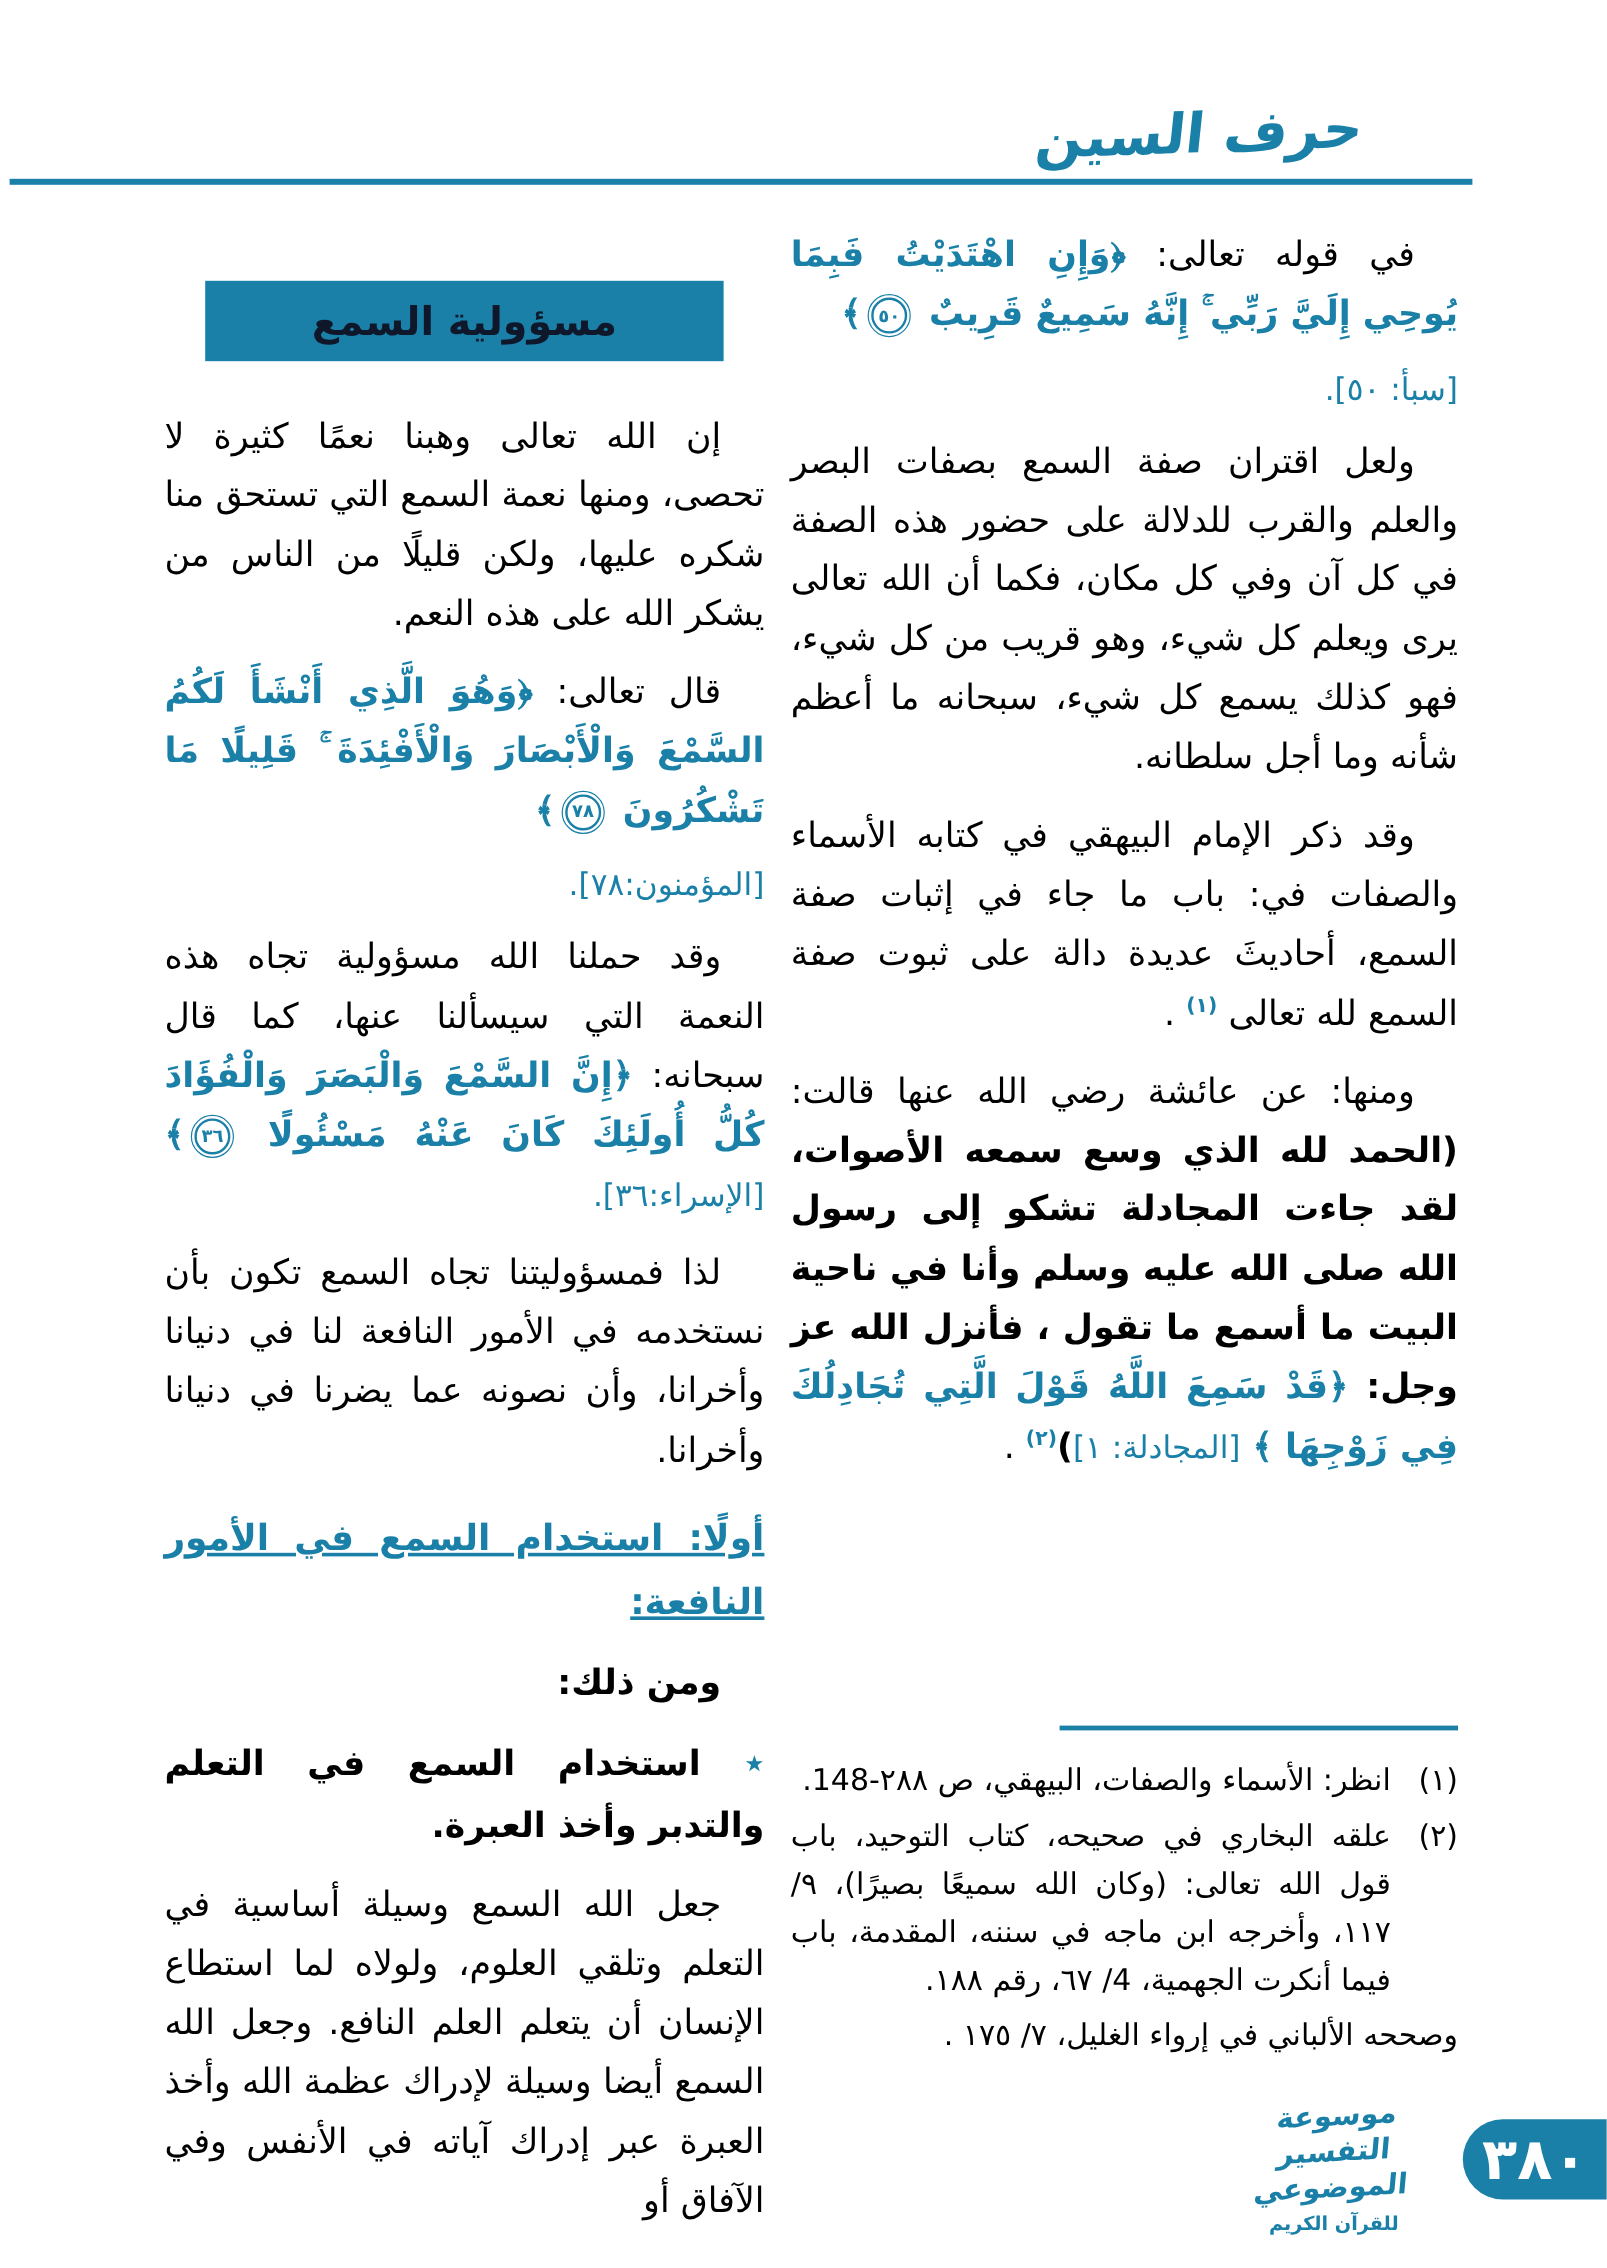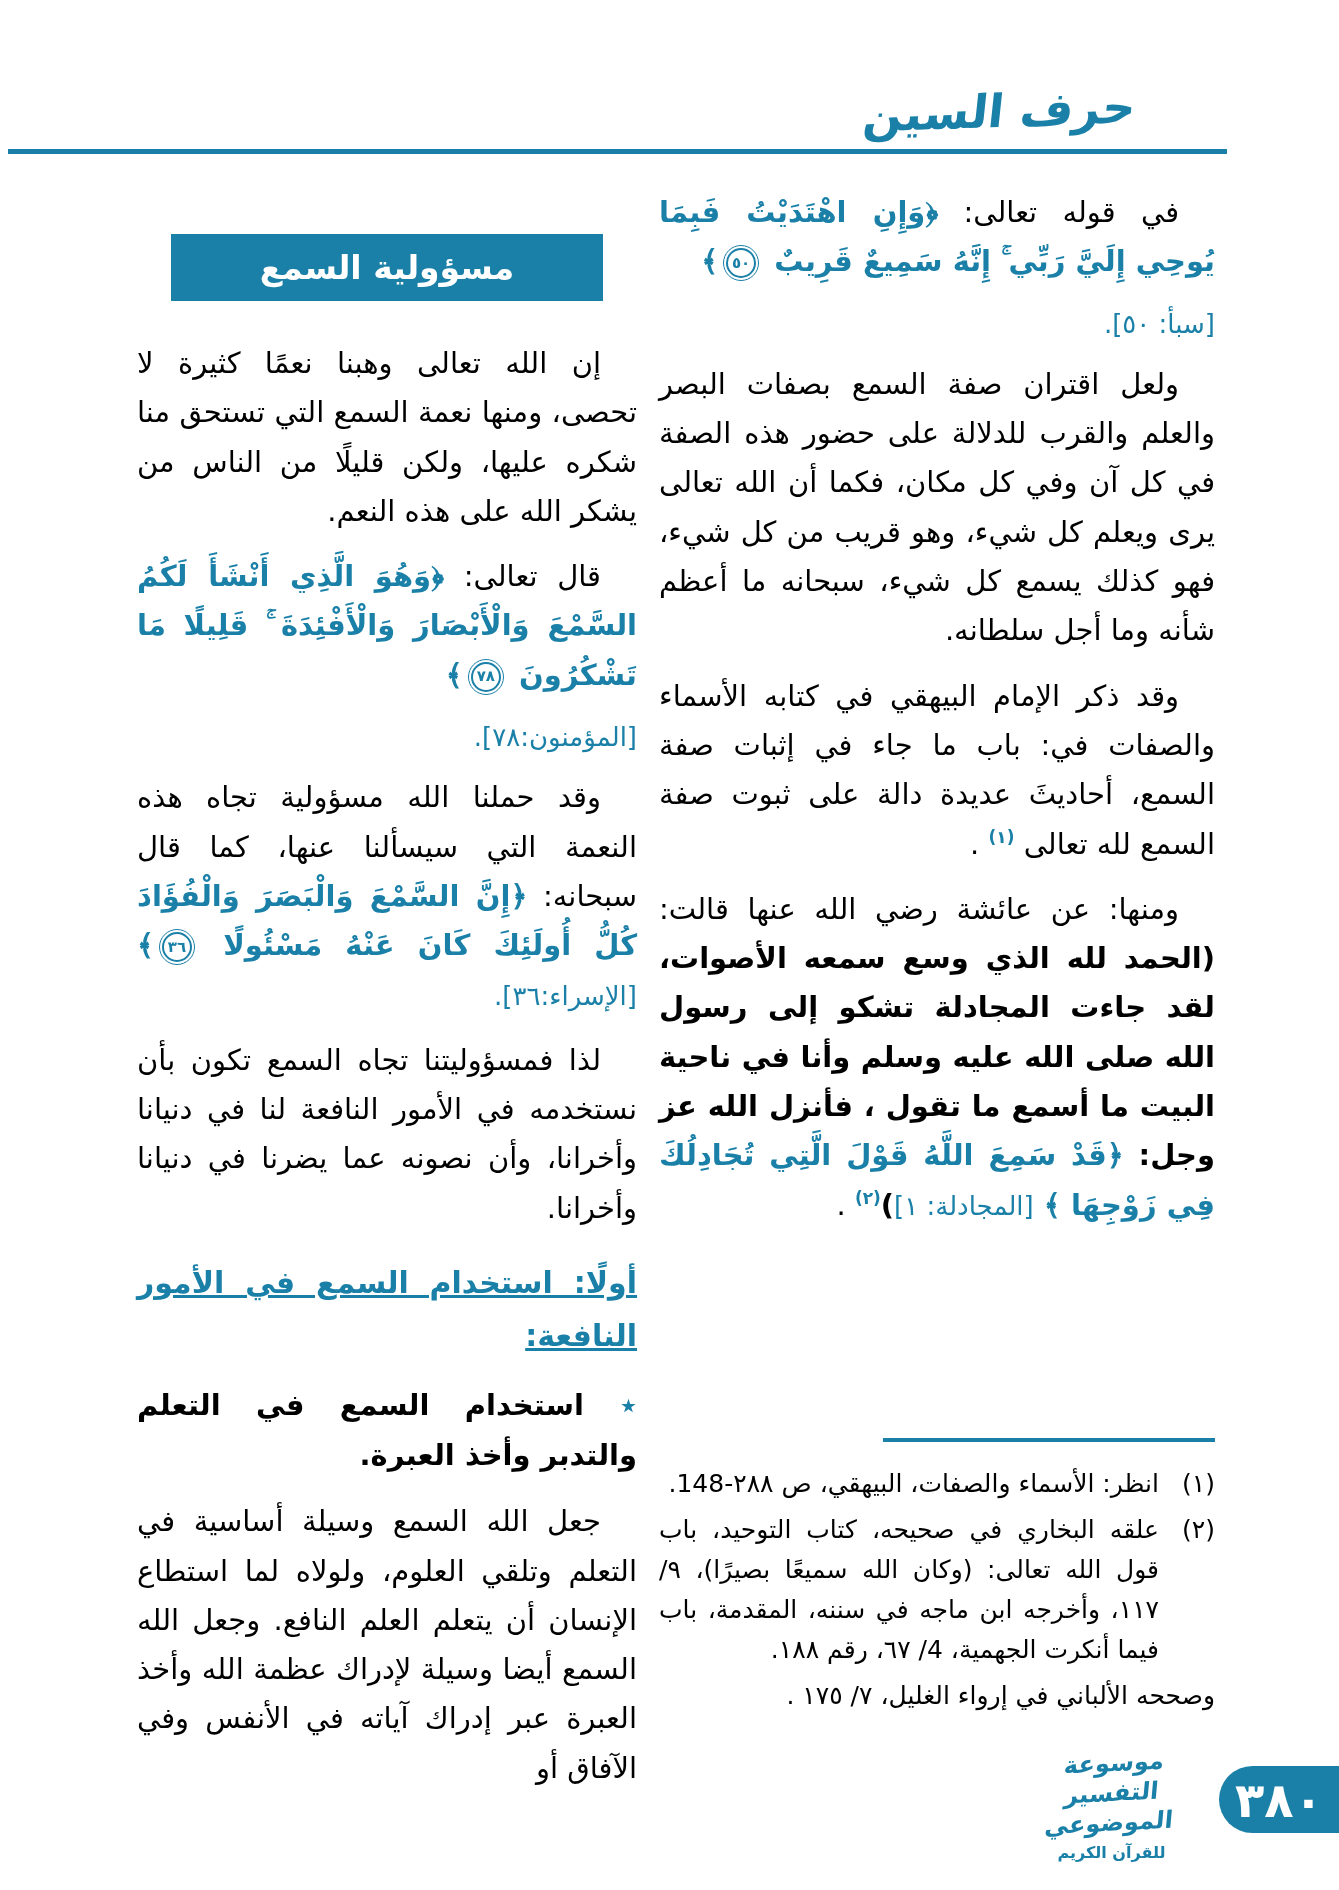--- a/index.html
+++ b/index.html
@@ -39,21 +39,21 @@
   .seg-ayah{
     display:inline-flex; align-items:center; justify-content:center;
     width:30px; height:30px; border:2px solid var(--accent);
     outline:1px solid var(--accent); outline-offset:2px;
     border-radius:50%; color:var(--accent);
     font-size:15px; font-weight:700; margin:0 8px; vertical-align:middle;
     text-indent:0; line-height:1;
   }
   
   .section-box{
-    background:var(--accent); color:#ffffff; text-align:center;
+    background:var(--accent); color:#0f172a; text-align:center;
     font-size:33px; font-weight:700; padding:14px 10px;
     width:432px; margin:12px auto 38px;
   }
   
   .footnotes{ position:absolute; top:1438px; right:124px; width:556px; }
   .fn-rule{ height:4px; width:332px; background:var(--accent); margin-bottom:22px; }
   .fn-item{ display:flex; gap:8px; font-size:25px; line-height:1.6; margin-bottom:6px; text-align:justify; }
   .fn-marker{ flex:0 0 48px; }
   .fn-text{ flex:1; }
   
@@ -90,20 +90,21 @@
   <div class="section-box">
     <span>مسؤولية السمع</span>
   </div>
   <div>
       <p class="para body"><span class="seg-text">إن الله تعالى وهبنا نعمًا كثيرة لا تحصى، ومنها نعمة السمع التي تستحق منا شكره عليها، ولكن قليلًا من الناس من يشكر الله على هذه النعم.</span></p>
       <p class="para body"><span class="seg-text">قال تعالى: </span><span class="seg-quran">﴿وَهُوَ الَّذِي أَنْشَأَ لَكُمُ السَّمْعَ وَالْأَبْصَارَ وَالْأَفْئِدَةَ ۚ قَلِيلًا مَا تَشْكُرُونَ </span><span class="seg-ayah">٧٨</span><span class="seg-quran">﴾</span></p>
       <p class="para refline"><span class="seg-ref">[المؤمنون:٧٨].</span></p>
       <p class="para body"><span class="seg-text">وقد حملنا الله مسؤولية تجاه هذه النعمة التي سيسألنا عنها، كما قال سبحانه: </span><span class="seg-quran">﴿إِنَّ السَّمْعَ وَالْبَصَرَ وَالْفُؤَادَ كُلُّ أُولَئِكَ كَانَ عَنْهُ مَسْئُولًا </span><span class="seg-ayah">٣٦</span><span class="seg-quran">﴾ </span><span class="seg-ref">[الإسراء:٣٦].</span></p>
       <p class="para body"><span class="seg-text">لذا فمسؤوليتنا تجاه السمع تكون بأن نستخدمه في الأمور النافعة لنا في دنيانا وأخرانا، وأن نصونه عما يضرنا في دنيانا وأخرانا.</span></p>
       <p class="para heading"><span class="seg-head">أولًا: استخدام السمع في الأمور النافعة:</span></p>
+      <p class="para body"><span class="seg-bold">ومن ذلك:</span></p>
       <p class="para bullet"><span class="seg-bullet">٭ </span><span class="seg-bold">استخدام السمع في التعلم والتدبر وأخذ العبرة.</span></p>
       <p class="para body"><span class="seg-text">جعل الله السمع وسيلة أساسية في التعلم وتلقي العلوم، ولولاه لما استطاع الإنسان أن يتعلم العلم النافع. وجعل الله السمع أيضا وسيلة لإدراك عظمة الله وأخذ العبرة عبر إدراك آياته في الأنفس وفي الآفاق أو</span></p>
     </div>
 </section>
 
 <section class="footnotes">
   <div class="fn-rule"></div>
   <div id="fn-list">
       <div class="fn-item">
         <span class="fn-marker">(١)</span>

